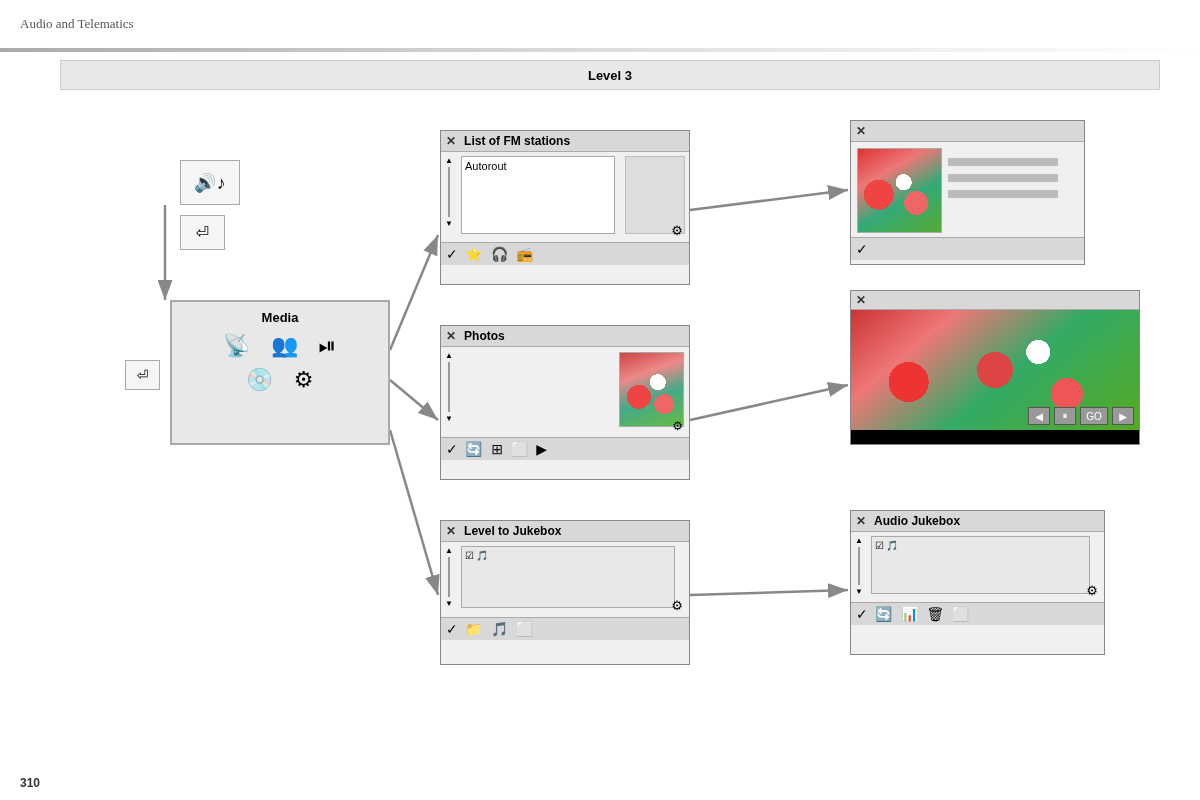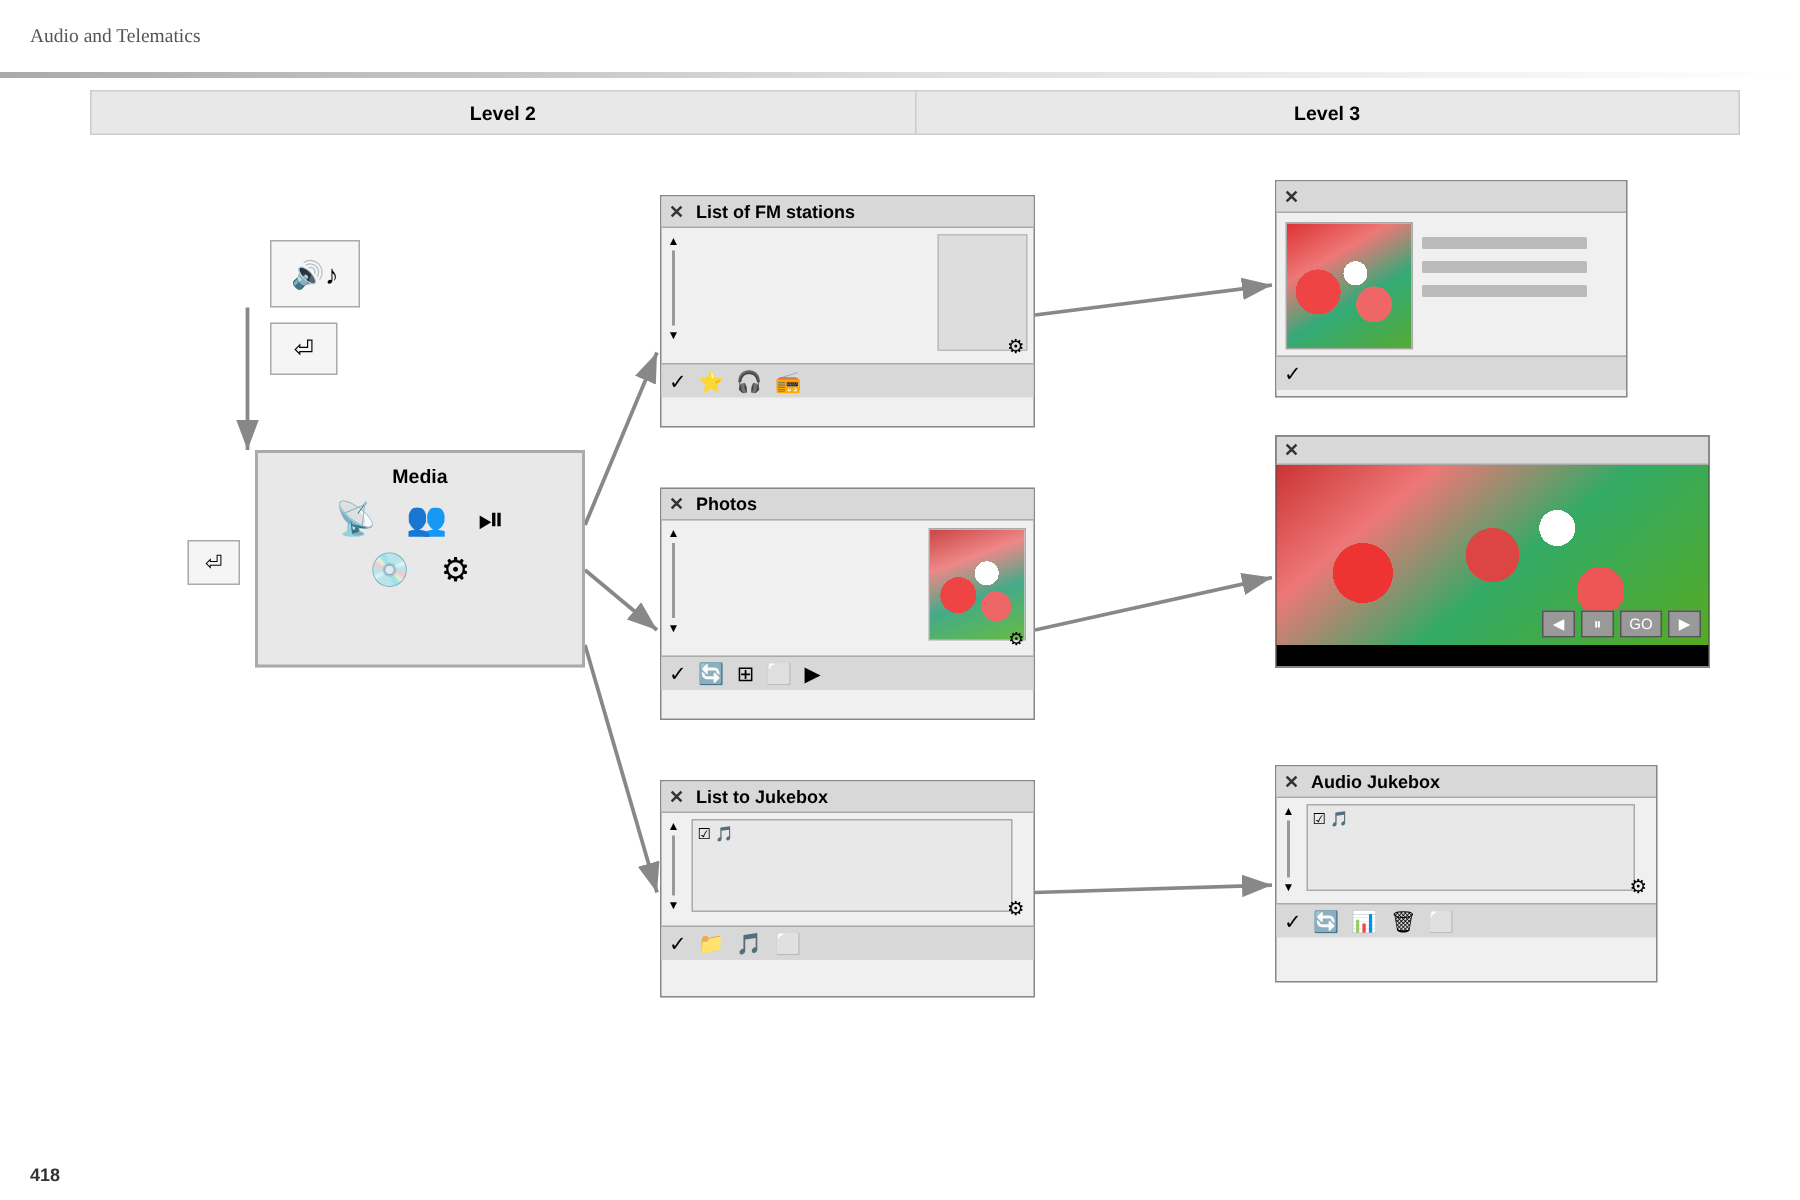--- a/index.html
+++ b/index.html
@@ -381,21 +381,20 @@
 </head>
 <body>
 
 <div class="header">
   <span class="header-title">Audio and Telematics</span>
 </div>
 
 <div style="position:absolute;top:48px;left:0;right:0;height:4px;background:linear-gradient(to right,#aaa,#ddd,#fff);"></div>
 
 <div class="levels-header">
-  <div class="level-col">Level 2</div>
   <div class="level-col">Level 3</div>
 </div>
 
 <div class="diagram">
 
   <svg class="arrows-svg">
 
     <defs>
       <marker id="arrowhead" markerWidth="8" markerHeight="6" refX="8" refY="3" orient="auto">
         <polygon points="0 0, 8 3, 0 6" fill="#888"></polygon>
@@ -447,20 +446,23 @@
       <span class="dialog-close">✕</span>
       <span class="dialog-title-text">List of FM stations</span>
     </div>
     <div class="dialog-body" style="height:90px;">
 
       <div style="position:absolute;left:3px;top:4px;width:10px;display:flex;flex-direction:column;align-items:center;gap:2px;">
         <span style="font-size:8px;">▲</span>
         <div style="width:2px;height:50px;background:#999;"></div>
         <span style="font-size:8px;">▼</span>
       </div>
+      <div style="margin-left:16px;margin-right:70px;background:#fff;border:1px solid #aaa;height:78px;padding:3px;font-size:11px;">
+        <span>Autorout</span>
+      </div>
       <div style="position:absolute;right:4px;top:4px;width:60px;height:78px;background:#ddd;border:1px solid #bbb;"></div>
       <div style="position:absolute;right:6px;bottom:4px;font-size:13px;">⚙</div>
     </div>
     <div class="dialog-footer">
       <span class="check-mark footer-icon">✓</span>
       <span class="footer-icon">⭐</span>
       <span class="footer-icon">🎧</span>
       <span class="footer-icon">📻</span>
     </div>
   </div>
@@ -487,21 +489,21 @@
       <span class="footer-icon">🔄</span>
       <span class="footer-icon">⊞</span>
       <span class="footer-icon">⬜</span>
       <span class="footer-icon">▶</span>
     </div>
   </div>
 
   <div class="dialog-box jukebox-dialog">
     <div class="dialog-header">
       <span class="dialog-close">✕</span>
-      <span class="dialog-title-text">List to Jukebox</span>
+      <span class="dialog-title-text">Level to Jukebox</span>
     </div>
     <div class="dialog-body" style="height:75px;">
       <div style="position:absolute;left:3px;top:4px;width:10px;display:flex;flex-direction:column;align-items:center;gap:2px;">
         <span style="font-size:8px;">▲</span>
         <div style="width:2px;height:40px;background:#999;"></div>
         <span style="font-size:8px;">▼</span>
       </div>
       <div style="margin-left:16px;margin-right:10px;background:#e8e8e8;border:1px solid #aaa;height:62px;padding:3px;font-size:10px;">
         <span>☑ 🎵</span>
       </div>
@@ -566,13 +568,13 @@
       <span class="check-mark footer-icon">✓</span>
       <span class="footer-icon">🔄</span>
       <span class="footer-icon">📊</span>
       <span class="footer-icon">🗑</span>
       <span class="footer-icon">⬜</span>
     </div>
   </div>
 
 </div>
 
-<div class="page-number">418</div>
+<div class="page-number">310</div>
 
 </body></html>

